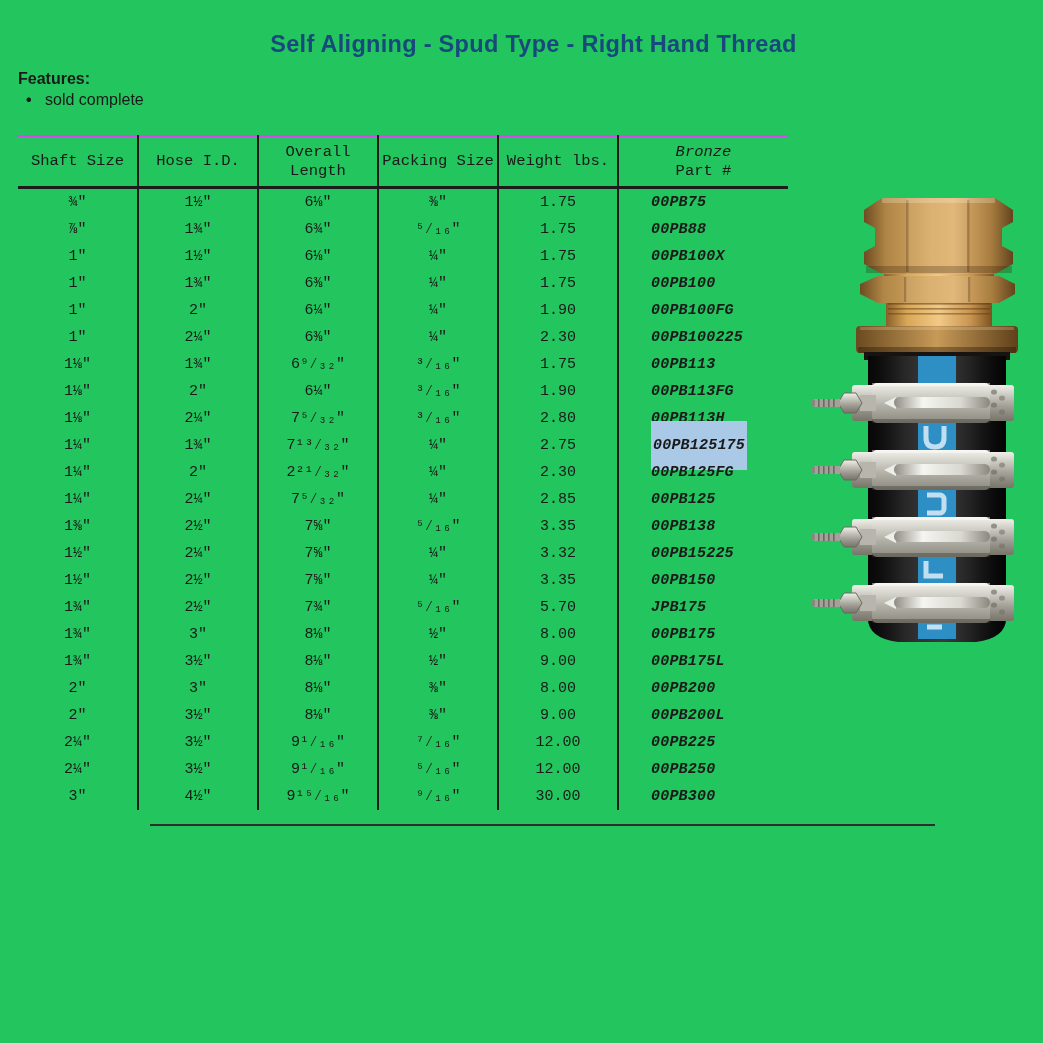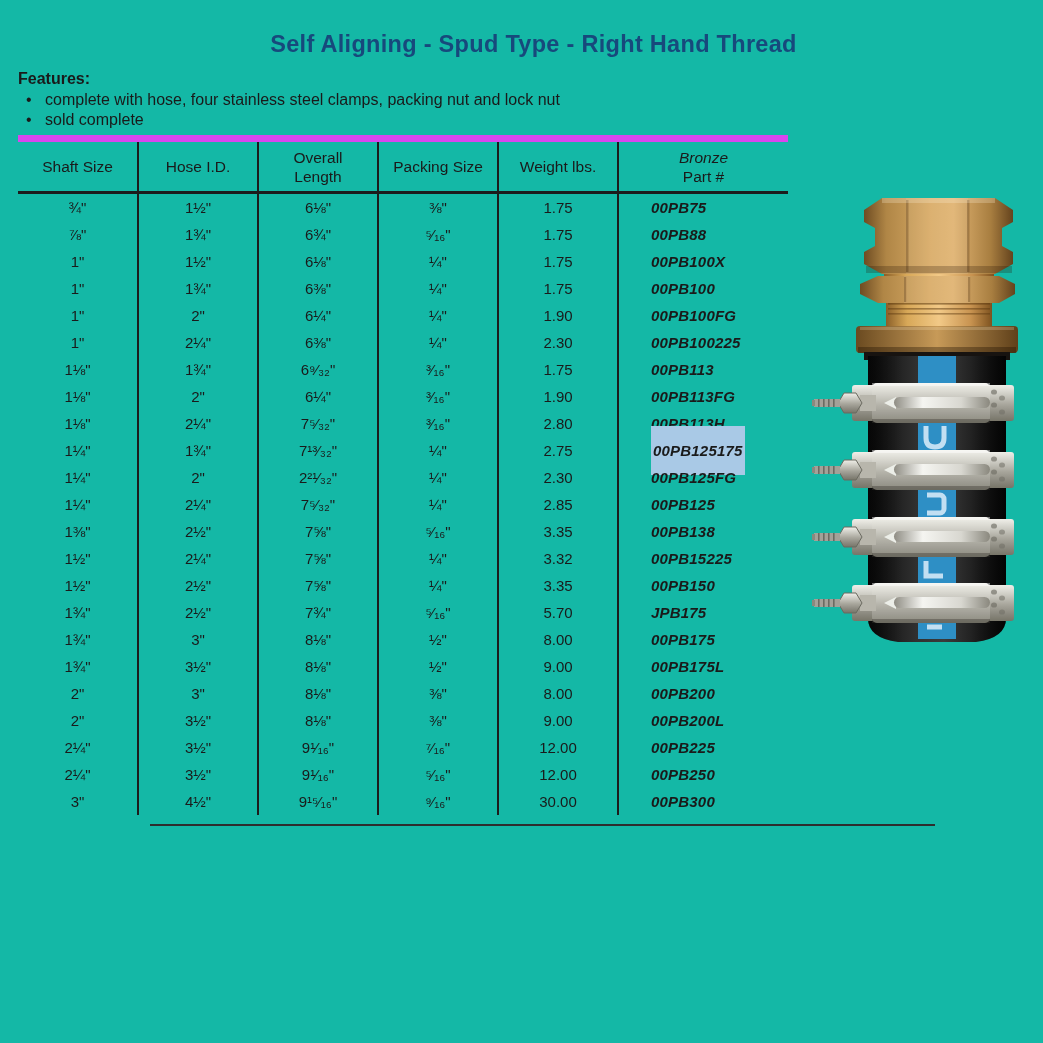--- a/index.html
+++ b/index.html
@@ -6,38 +6,38 @@
     --title-color:#17497c;
     --hl:#a9c9e6;
     --stripe:#2e8fc5;
   }
   html,body{margin:0;padding:0;background:#ffffff;}
   body{
     width:1043px;height:1043px;
     font-family:"Liberation Sans","DejaVu Sans",sans-serif;
     color:#1a1a1a;
   }
-  .page{position:relative;width:1043px;height:1043px;overflow:hidden;background:#14b8a6;}
+  .page{position:relative;width:1043px;height:1043px;overflow:hidden;background:#22c55e;}
 
   .title{
     position:absolute;top:31px;left:24px;width:1019px;margin:0;
     text-align:center;font-size:23.5px;font-weight:bold;letter-spacing:.3px;
     color:var(--title-color);
   }
 
   .features{position:absolute;top:69px;left:18px;font-size:16px;line-height:19px;}
   .features-heading{font-weight:bold;margin-bottom:2px;}
   .features ul{list-style:none;margin:2px 0 0 0;padding:0;}
   .features li{position:relative;padding-left:27px;margin-bottom:1px;}
   .features .bullet{position:absolute;left:8px;top:0;}
 
   table.spec-table{
     position:absolute;top:135px;left:18px;width:770px;
     border-collapse:collapse;table-layout:fixed;
-    border-top:7px solid #d946ef;font-size:15px;
+    border-top:2px solid #d946ef;font-size:15px;font-family:Liberation Mono, monospace;
   }
   .spec-table th{
     font-weight:normal;font-size:15.5px;height:49px;padding:0;
     text-align:center;vertical-align:middle;line-height:19px;
     border-bottom:3px solid #1c1c1c;
   }
   .spec-table th,.spec-table td{border-right:2px solid #1c1c1c;}
   .spec-table th:last-child,.spec-table td:last-child{border-right:none;}
   .spec-table td{height:27px;padding:0;text-align:center;vertical-align:middle;}
   .spec-table td.part-cell{text-align:left;padding-left:32px;}
@@ -56,21 +56,20 @@
 
 <div class="page">
 
   <h1 class="title">Self Aligning - Spud Type - Right Hand Thread</h1>
 
   <div class="features">
     <div class="features-heading">Features:</div>
     <ul>
       <li>
         <span class="bullet">•</span>
-        <span>complete with hose, four stainless steel clamps, packing nut and lock nut</span>
       </li>
       <li>
         <span class="bullet">•</span>
         <span>sold complete</span>
       </li>
     </ul>
   </div>
 
   <table class="spec-table">
     <colgroup>

